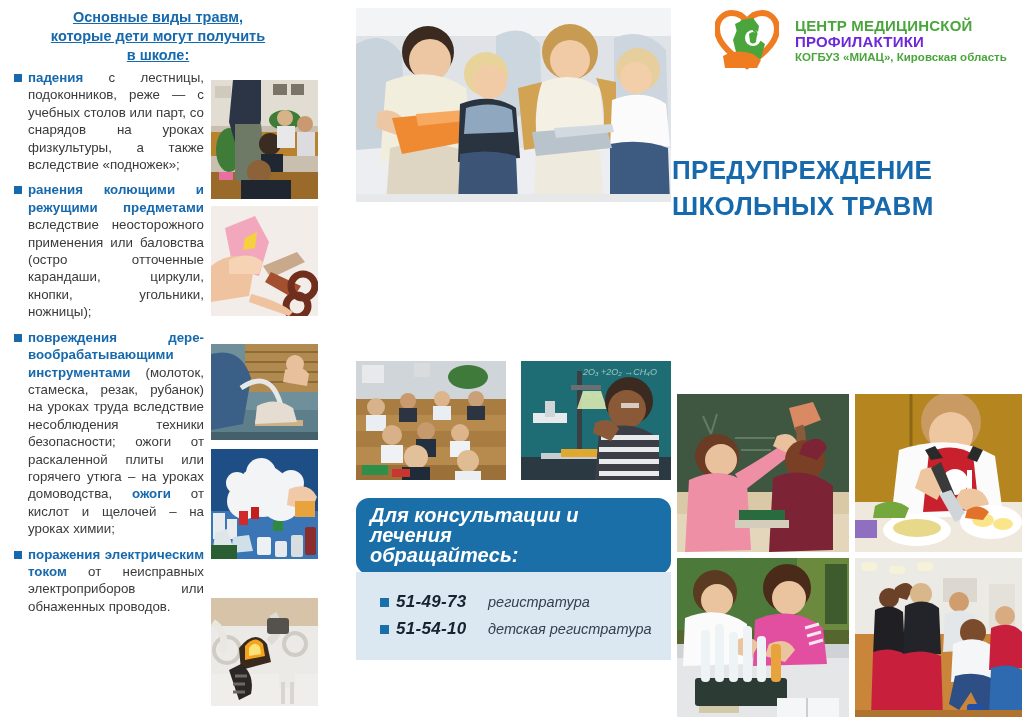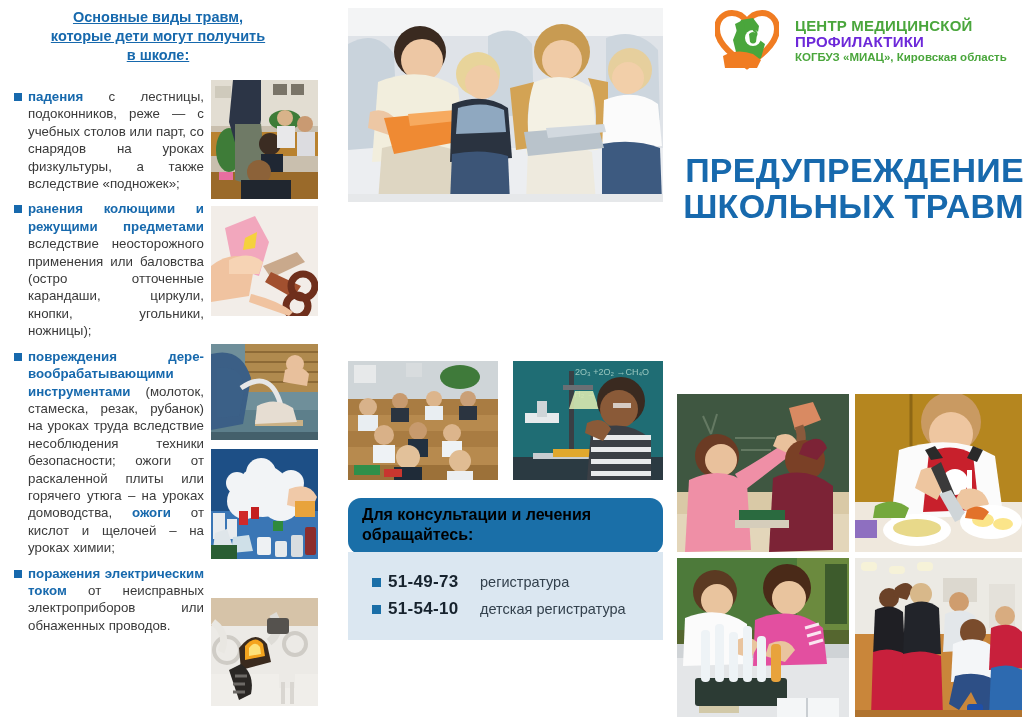--- a/index.html
+++ b/index.html
@@ -2,48 +2,48 @@
 <html><head>
 <meta charset="utf-8">
 <style>
   * { box-sizing: border-box; margin:0; padding:0; }
   html,body { width:1024px; height:717px; overflow:hidden; background:#ffffff;
     font-family:"Liberation Sans", sans-serif; }
   .page { position:relative; width:904px; height:717px; background:#fff; }
 
   
   .col-left   { position:absolute; left:0;   top:0; width:340px; height:717px; }
-  .col-mid    { position:absolute; left:340px; top:0; width:332px; height:717px; }
+  .col-mid    { position:absolute; left:348px; top:0; width:332px; height:717px;font-style:italic; }
   .col-right  { position:absolute; left:672px; top:0; width:352px; height:717px; }
 
   
   .lead-head { width:300px; margin:8px 0 0 8px; text-align:center;
     color:#1769ad; font-weight:bold; font-size:14.5px; line-height:19px; }
   .lead-head span { text-decoration:underline; display:inline; }
 
-  .bullets { position:relative; margin-top:23px; }
+  .bullets { position:relative; margin-top:4px; }
   .bullet { position:relative; padding-left:20px; margin-bottom:8px;
     font-size:13.3px; line-height:17.4px; color:#3a3a3a; text-align:justify;
     width:196px; margin-left:8px; }
   .bullet::before { content:""; position:absolute; left:6px; top:5px;
     width:8px; height:8px; background:#1769ad; }
   .bullet b { color:#1769ad; font-weight:bold; }
   .bullet i { color:#1769ad; font-weight:bold; font-style:normal; }
 
   
   .ph { position:absolute; background:#d9d9d9; overflow:hidden; }
   .ph > div { position:absolute; inset:0; }
 
   
   .red-block { width:322px; margin:8px auto 0; text-align:center;
     color:#e1131d; font-weight:bold; font-size:14.6px; line-height:23px; }
 
   .contact { position:absolute; left:8px; top:498px; width:315px; }
-  .contact-head { background:#1a6fa8; color:#000000; border-radius:13px;
-    padding:7px 14px 9px; font-weight:bold; font-size:16px; line-height:20px; }
+  .contact-head { background:#1a6fa8; color:#ffffff; border-radius:13px;
+    padding:7px 14px 9px; font-weight:bold; font-size:20px; line-height:20px; }
   .contact-body { background:#dbe7f1; padding:10px 10px 14px;
     margin-top:-2px; }
   .contact-addr { text-align:center; color:#1b2a38; font-weight:bold;
     font-size:14px; line-height:18.5px; }
   .phones { margin-top:10px; padding-left:30px; }
   .phone-row { position:relative; margin-bottom:7px; display:flex; align-items:baseline; }
   .phone-row::before { content:""; position:absolute; left:-16px; top:6px;
     width:9px; height:9px; background:#1a6fa8; }
   .phone-num { font-weight:bold; font-size:17px; color:#17232e;
     min-width:92px; letter-spacing:.3px; }
@@ -51,22 +51,22 @@
 
   
   .logo-wrap { position:absolute; left:43px; top:10px; display:flex;
     align-items:center; gap:16px; }
   .logo-mark { width:64px; height:62px; flex:0 0 64px; }
   .logo-txt { line-height:1.04; }
   .logo-l1 { color:#4aa63c; font-weight:bold; font-size:15px; letter-spacing:.2px; }
   .logo-l2 { color:#6d28d9; font-weight:bold; font-size:15px; letter-spacing:.2px; }
   .logo-l3 { color:#4aa63c; font-weight:bold; font-size:11.5px; margin-top:2px; }
 
-  .title { position:absolute; left:0; top:152px; width:352px; text-align:right;
-    color:#1769ad; font-weight:bold; font-size:34px; line-height:36px;
+  .title { position:absolute; left:0; top:152px; width:352px; text-align:left;
+    color:#1769ad; font-weight:bold; font-size:26px; line-height:36px;
     letter-spacing:.3px; }
   .subtitle { position:absolute; left:0; top:279px; width:352px; text-align:center;
     color:#2b2b2b; font-size:17px; }
 </style>
 </head>
 <body>
 
 <div class="page">
 
   <div class="col-left">

